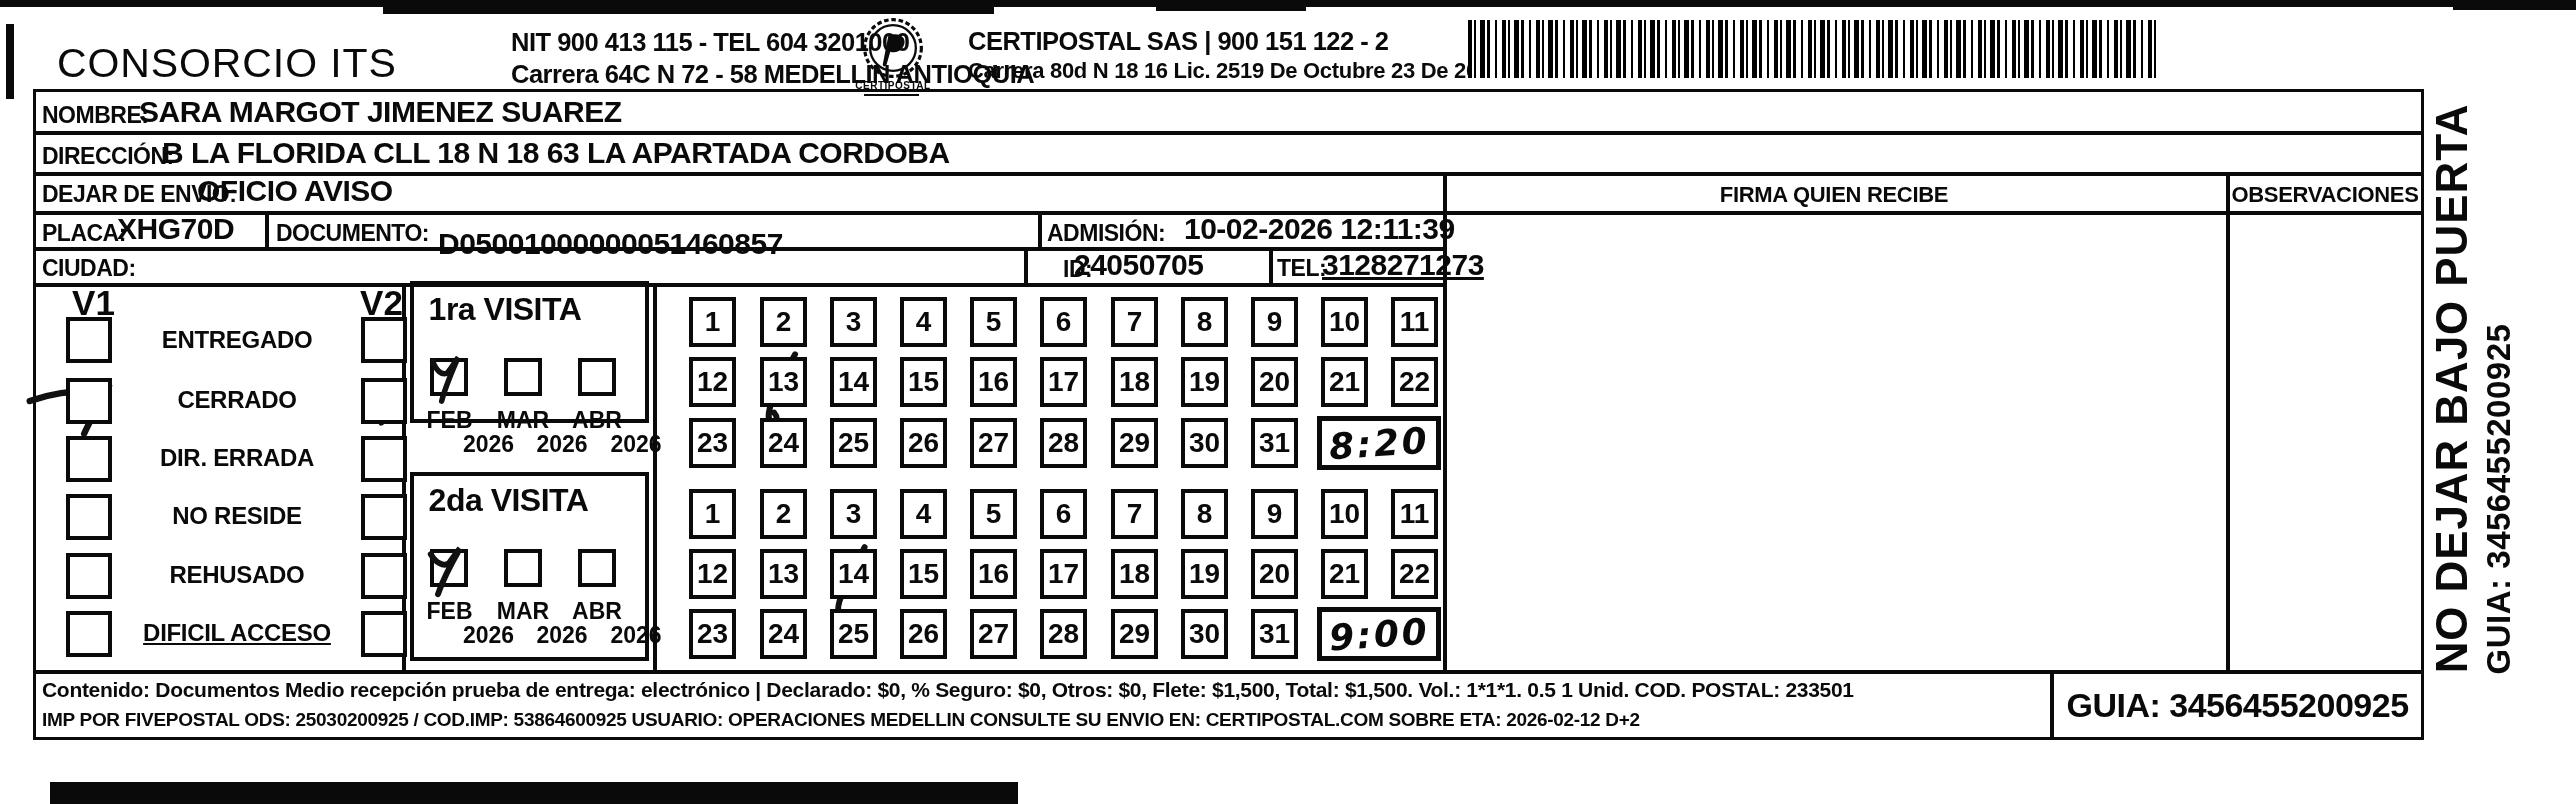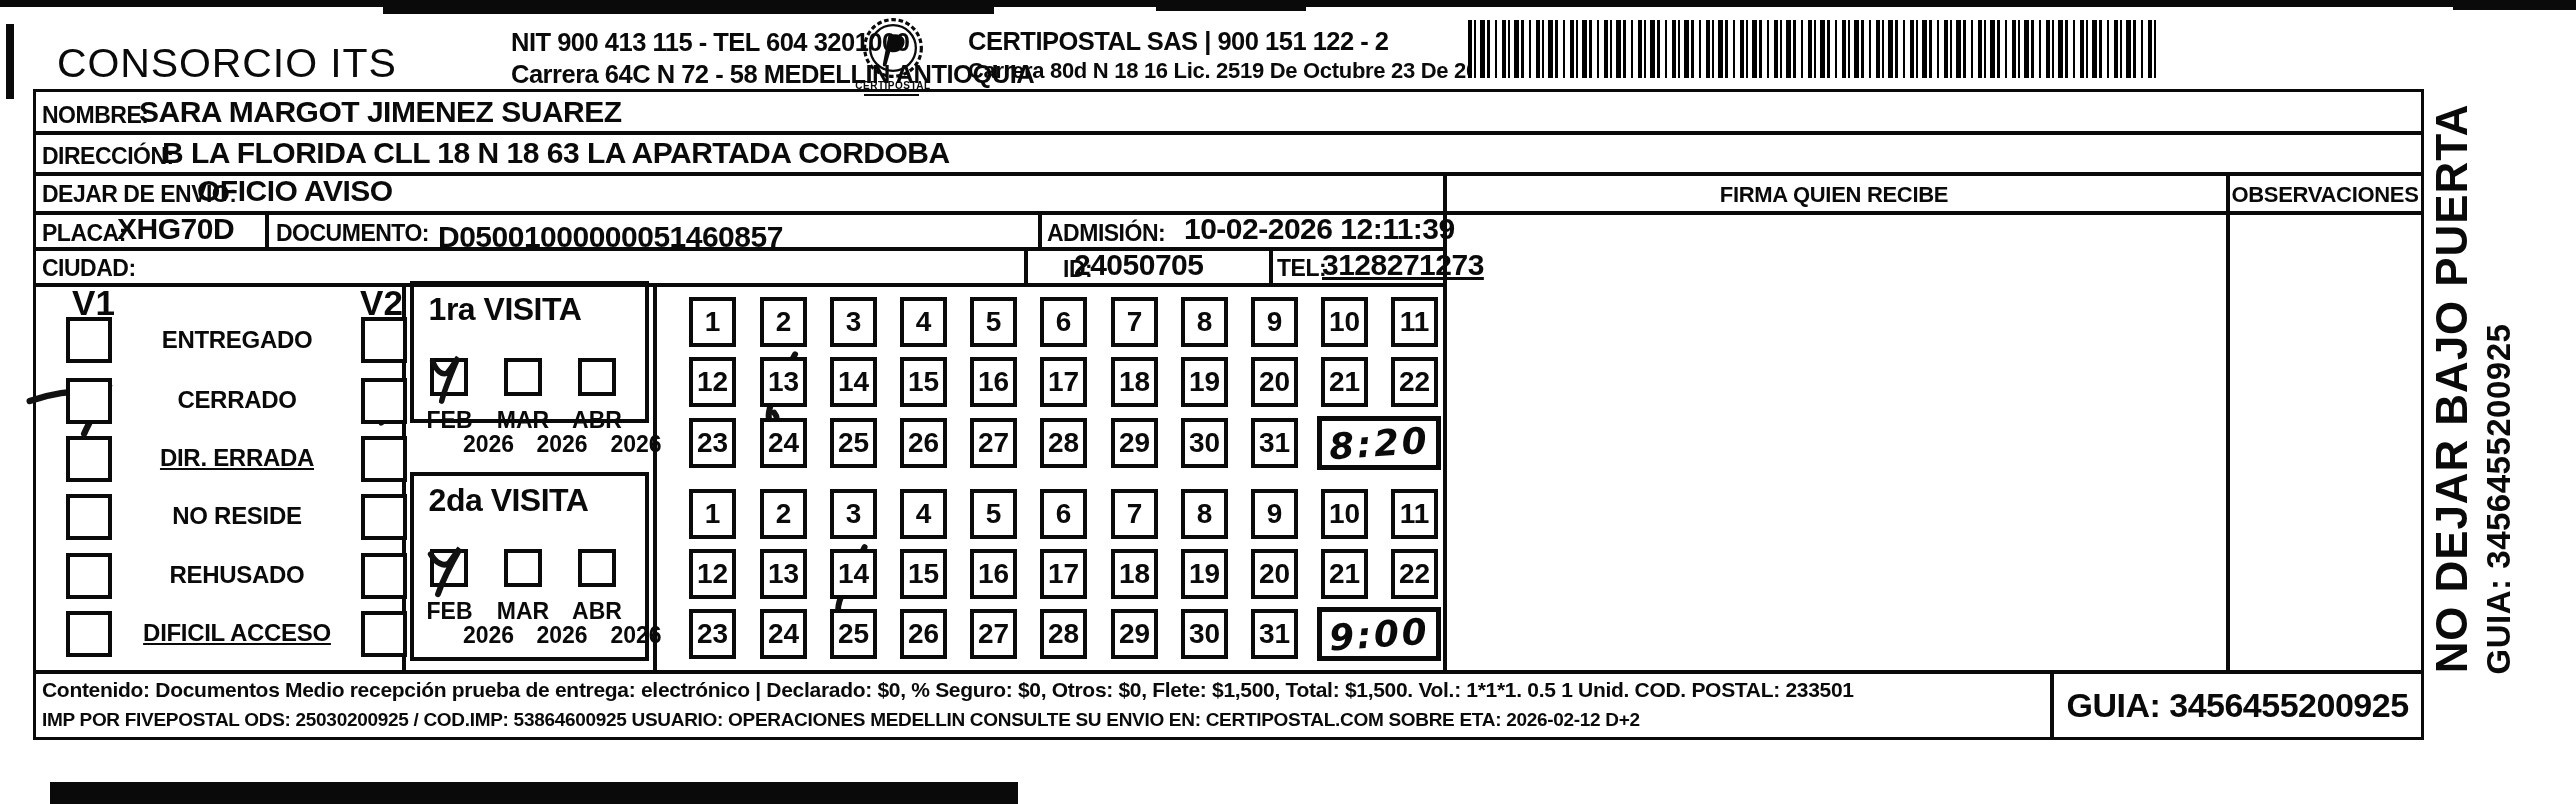--- a/index.html
+++ b/index.html
@@ -102,21 +102,21 @@
 
   <div class="lbl" style="left:42px;top:102px;">NOMBRE:</div>
   <div class="val" style="left:139px;top:95px;">SARA MARGOT JIMENEZ SUAREZ</div>
   <div class="lbl" style="left:42px;top:143px;">DIRECCIÓN:</div>
   <div class="val" style="left:162px;top:136px;">B LA FLORIDA CLL 18 N 18 63 LA APARTADA CORDOBA</div>
   <div class="lbl" style="left:42px;top:181px;">DEJAR DE ENVIO:</div>
   <div class="val" style="left:197px;top:174px;">OFICIO AVISO</div>
   <div class="lbl" style="left:42px;top:220px;">PLACA:</div>
   <div class="val" style="left:117px;top:212px;">XHG70D</div>
   <div class="lbl" style="left:276px;top:220px;">DOCUMENTO:</div>
-  <div class="val" style="left:438px;top:220px;">D05001000000051460857</div>
+  <div class="val" style="left:438px;top:227px;">D05001000000051460857</div>
   <div class="lbl" style="left:1047px;top:220px;">ADMISIÓN:</div>
   <div class="val" style="left:1184px;top:212px;">10-02-2026 12:11:39</div>
   <div class="lbl" style="left:42px;top:255px;">CIUDAD:</div>
   <div class="lbl" style="left:1035px;top:256px;margin-left:28px;">ID:</div>
   <div class="val" style="left:1074px;top:248px;">24050705</div>
   <div class="lbl" style="left:1277px;top:255px;">TEL:</div>
   <div class="val" style="left:1322px;top:248px;text-decoration:underline;">3128271273</div>
 
   <div class="colhead" style="left:1443px;top:182px;width:782px;">FIRMA QUIEN RECIBE</div>
   <div class="colhead" style="left:2226px;top:182px;width:198px;">OBSERVACIONES</div>
@@ -176,21 +176,21 @@
 
   <div class="sidewarn">NO DEJAR BAJO PUERTA</div>
   <div class="sideguia">GUIA: 3456455200925</div>
 
 <div class="status-label" style="left: 115px; top: 326px; width: 244px;">ENTREGADO</div>
     <div class="cbox" style="left: 66px; top: 317px;"></div>
     <div class="cbox" style="left: 361px; top: 317px;"></div>
     <div class="status-label" style="left: 115px; top: 386px; width: 244px;">CERRADO</div>
     <div class="cbox" style="left: 66px; top: 378px;"></div>
     <div class="cbox" style="left: 361px; top: 378px;"></div>
-    <div class="status-label" style="left: 115px; top: 444px; width: 244px; text-decoration: underline;">DIR. ERRADA</div>
+    <div class="status-label" style="left: 115px; top: 444px; width: 244px;">DIR. ERRADA</div>
     <div class="cbox" style="left: 66px; top: 436px;"></div>
     <div class="cbox" style="left: 361px; top: 436px;"></div>
     <div class="status-label" style="left: 115px; top: 502px; width: 244px;">NO RESIDE</div>
     <div class="cbox" style="left: 66px; top: 494px;"></div>
     <div class="cbox" style="left: 361px; top: 494px;"></div>
     <div class="status-label" style="left: 115px; top: 561px; width: 244px;">REHUSADO</div>
     <div class="cbox" style="left: 66px; top: 553px;"></div>
     <div class="cbox" style="left: 361px; top: 553px;"></div>
     <div class="status-label" style="left: 115px; top: 619px; width: 244px; text-decoration: underline;">DIFICIL ACCESO</div>
     <div class="cbox" style="left: 66px; top: 611px;"></div>

